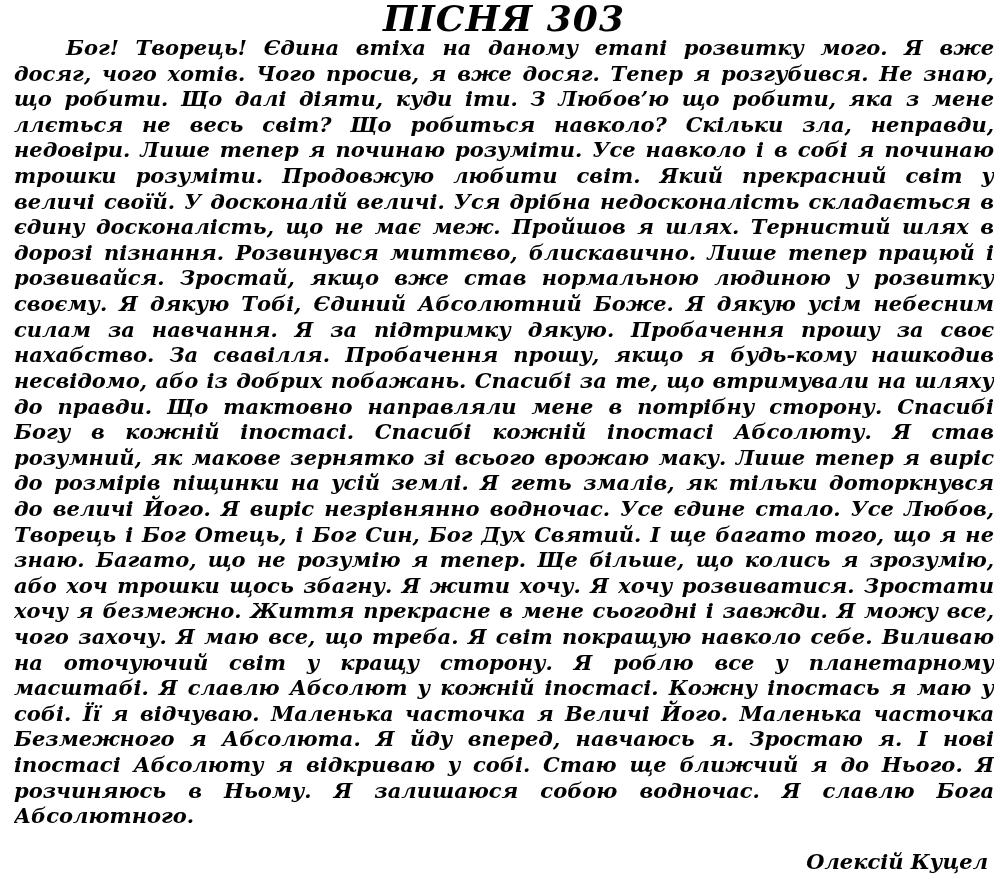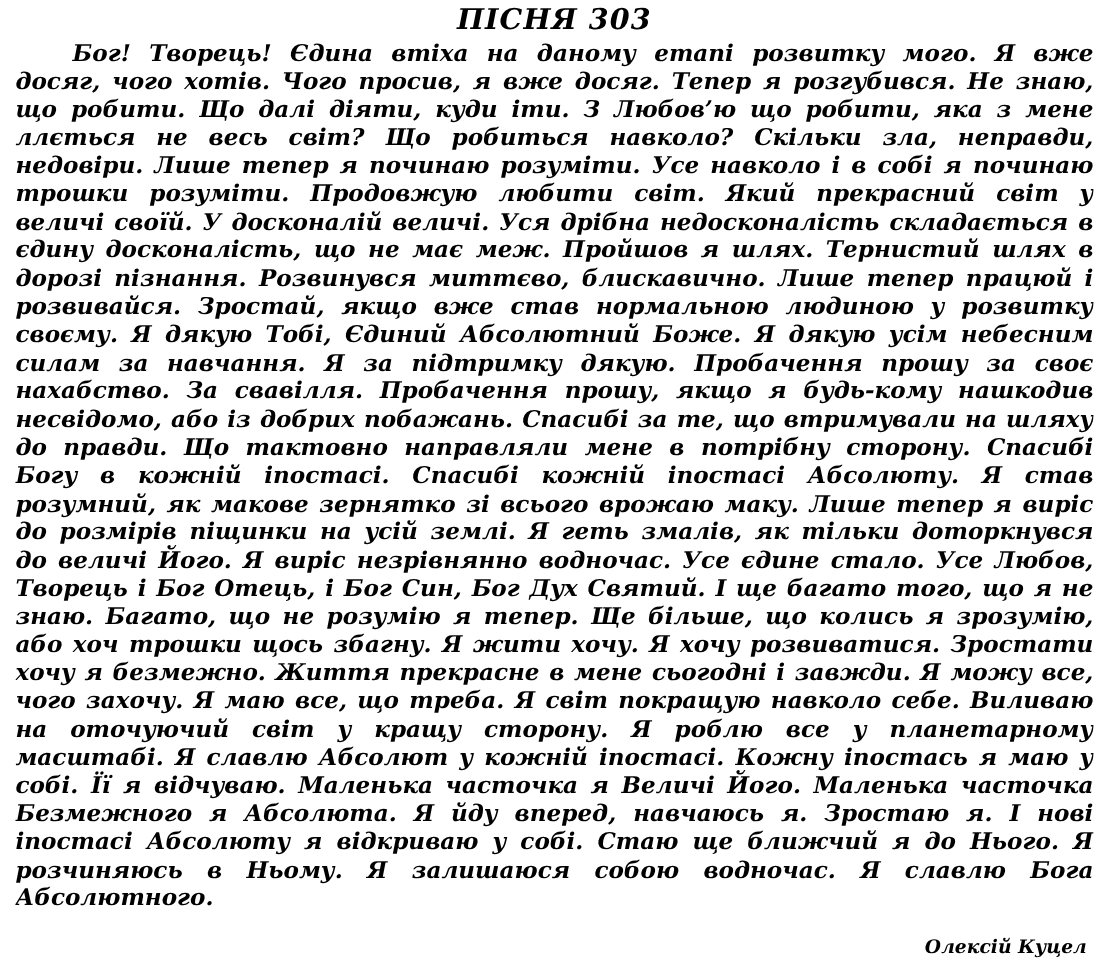--- a/index.html
+++ b/index.html
@@ -17,21 +17,21 @@
     font-family: "DejaVu Serif", serif;
     font-style: italic;
     font-weight: 700;
     display: flex;
     flex-direction: column;
     overflow: hidden;
   }
   .title {
     margin: 0;
     text-align: center;
-    font-size: 26px;
+    font-size: 36px;
     line-height: 29px;
     font-weight: 700;
     letter-spacing: 1px;
   }
   .subtitle {
     margin: 0 0 2px 0;
     text-align: center;
     font-size: 26px;
     line-height: 29px;
     font-weight: 700;
@@ -44,21 +44,21 @@
     font-size: 21px;
     line-height: 1.22;
     text-align: justify;
     text-indent: 52px;
     word-spacing: 1px;
   }
   .signature {
     flex: 0 0 auto;
     margin: 2px 0 0 0;
     text-align: right;
-    font-size: 17px;
+    font-size: 21px;
     line-height: 27px;
     padding-right: 6px;
   }
 </style>
 </head>
 <body>
 
 <div class="page">
   <h1 class="title">ПІСНЯ 303</h1>
   <p class="body-text">Бог!  Творець! Єдина втіха на даному етапі розвитку мого. Я вже досяг, чого хотів. Чого просив, я вже досяг. Тепер я розгубився. Не знаю, що робити. Що далі діяти, куди іти. З Любов’ю що робити, яка з мене ллється не весь світ? Що робиться навколо? Скільки зла, неправди, недовіри. Лише тепер я починаю розуміти. Усе навколо і в собі я починаю трошки розуміти. Продовжую любити світ. Який прекрасний світ у величі своїй. У досконалій величі. Уся дрібна недосконалість складається в єдину досконалість, що не має меж. Пройшов я шлях. Тернистий шлях в дорозі пізнання. Розвинувся миттєво, блискавично. Лише тепер працюй і розвивайся. Зростай, якщо вже став нормальною людиною у розвитку своєму. Я дякую Тобі, Єдиний Абсолютний Боже. Я дякую усім небесним силам за навчання. Я за підтримку дякую. Пробачення прошу за своє нахабство. За свавілля. Пробачення прошу, якщо я будь-кому нашкодив несвідомо, або із добрих побажань. Спасибі за те, що втримували на шляху до правди. Що тактовно направляли мене в потрібну сторону. Спасибі Богу в кожній іпостасі. Спасибі кожній іпостасі Абсолюту. Я став розумний, як макове зернятко зі всього врожаю маку. Лише тепер я виріс до розмірів піщинки на усій землі. Я геть змалів, як тільки доторкнувся до величі Його. Я виріс незрівнянно водночас. Усе єдине стало. Усе Любов, Творець і Бог Отець, і Бог Син, Бог Дух Святий. І ще багато того, що я не знаю. Багато, що не розумію я тепер. Ще більше, що колись я зрозумію, або хоч трошки щось збагну. Я жити хочу. Я хочу розвиватися. Зростати хочу я безмежно. Життя прекрасне в мене сьогодні і завжди. Я можу все, чого захочу. Я маю все, що треба. Я світ покращую навколо себе. Виливаю на оточуючий світ у кращу сторону. Я роблю все у планетарному масштабі. Я славлю Абсолют у кожній іпостасі. Кожну іпостась я маю у собі. Її я відчуваю. Маленька часточка я Величі Його. Маленька часточка Безмежного я Абсолюта. Я йду вперед, навчаюсь я. Зростаю я. І нові іпостасі Абсолюту я відкриваю у собі. Стаю ще ближчий я до Нього. Я розчиняюсь в Ньому. Я залишаюся собою водночас. Я славлю Бога Абсолютного.</p>

